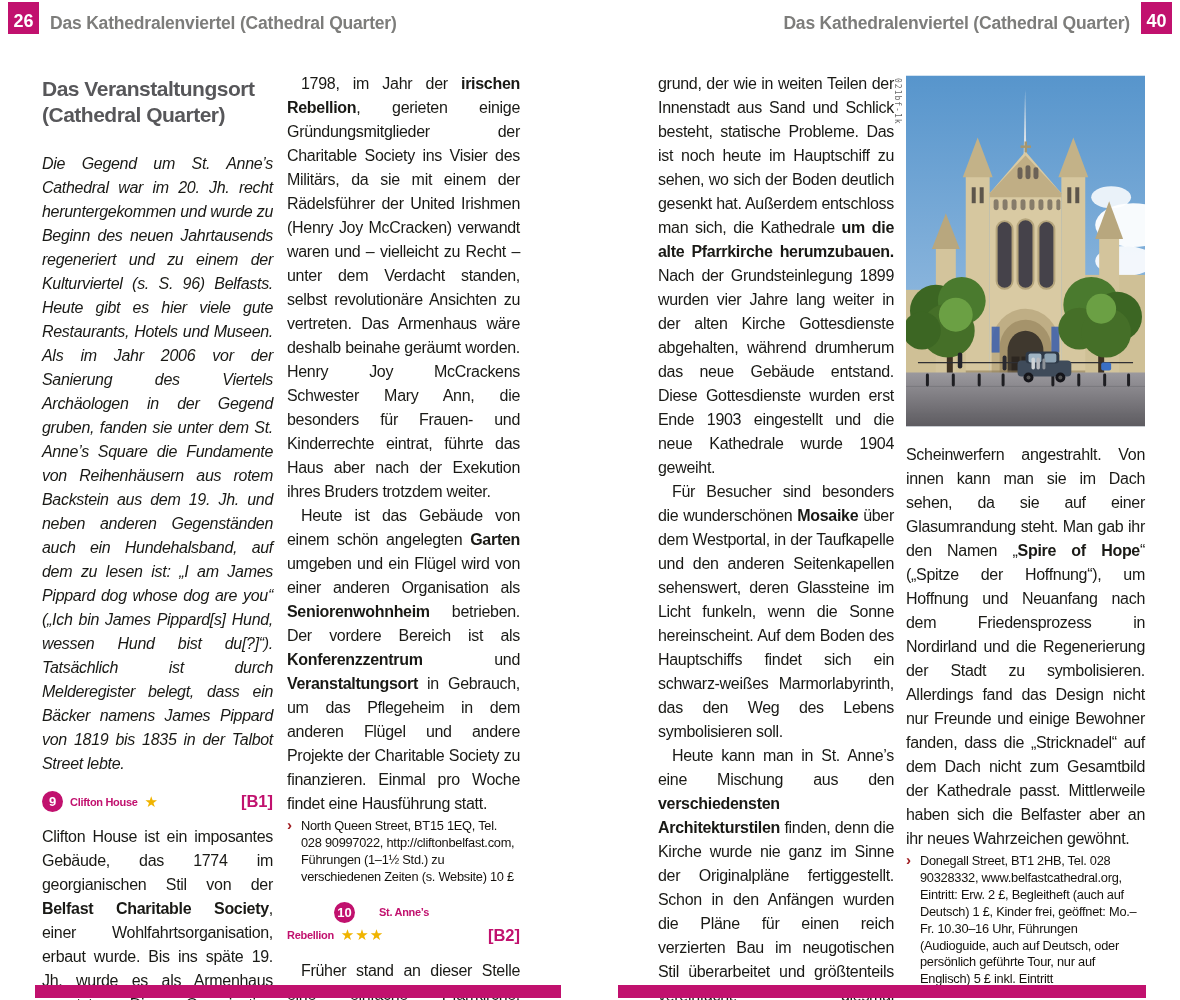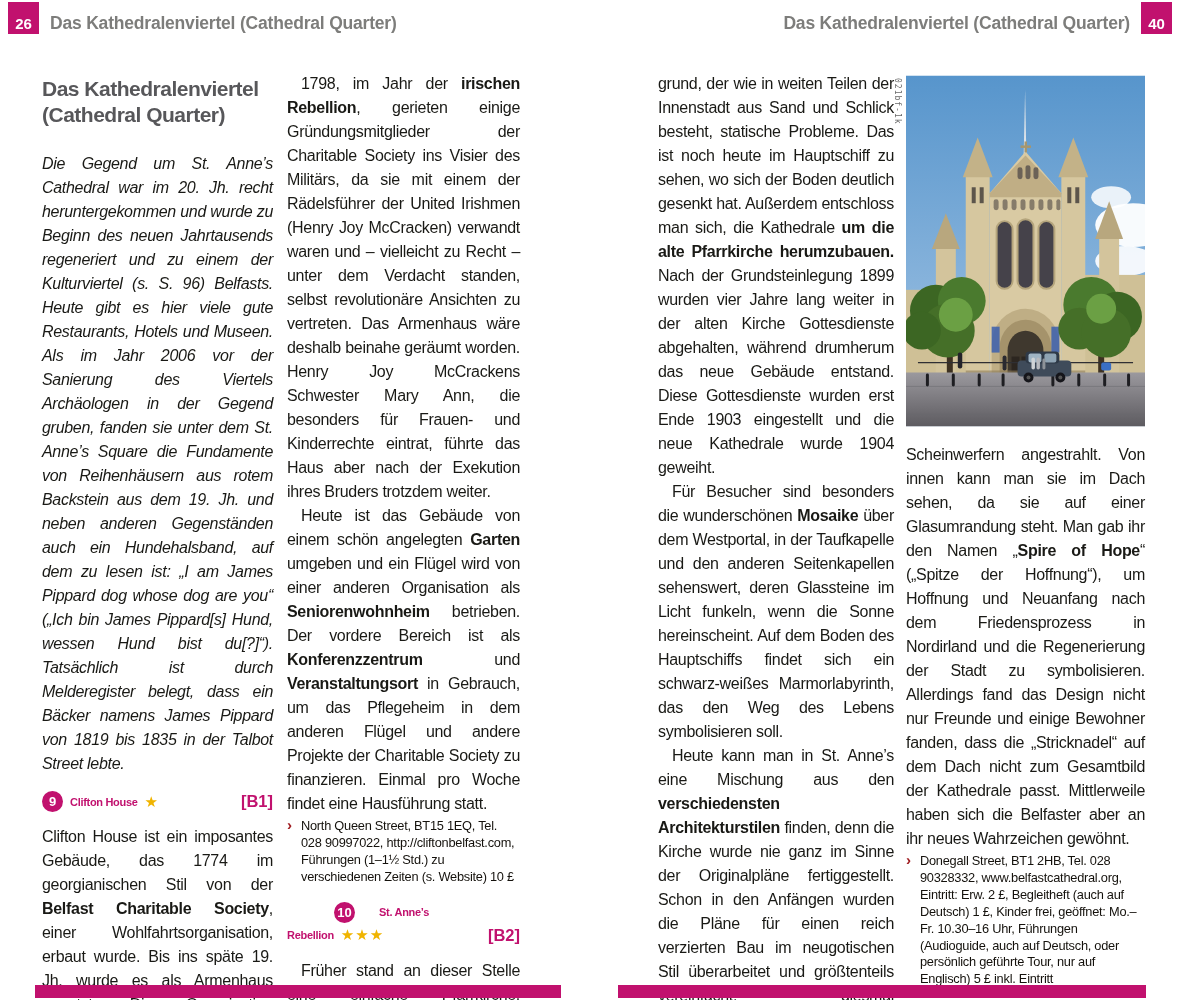--- a/index.html
+++ b/index.html
@@ -12,21 +12,21 @@
   }
   *{margin:0;padding:0;box-sizing:border-box;}
   html,body{background:#fff;}
   body{
     width:1180px;height:1000px;position:relative;overflow:hidden;
     font-family:"Liberation Sans", sans-serif;color:var(--ink);
   }
   
   .page-badge{
     position:absolute;top:2px;width:31px;height:32px;background:var(--mag);
-    color:#fff;font-weight:bold;font-size:15px;
+    color:#fff;font-weight:bold;font-size:18px;
     display:flex;align-items:flex-end;justify-content:center;padding-bottom:2px;
   }
   #badge-left{left:8px;}
   #badge-right{right:8px;}
   .running-title{
     position:absolute;top:13px;font-weight:bold;font-size:17.5px;line-height:20px;
     color:var(--hdr-gray);letter-spacing:-0.2px;white-space:nowrap;
   }
   #run-left{left:50px;}
   #run-right{right:50px;text-align:right;}
@@ -83,21 +83,21 @@
 </head>
 <body>
 
 <div class="page-badge" id="badge-left">26</div>
 <div class="running-title" id="run-left">Das Kathedralenviertel (Cathedral Quarter)</div>
 <div class="running-title" id="run-right">Das Kathedralenviertel (Cathedral Quarter)</div>
 <div class="page-badge" id="badge-right">40</div>
 
 <div class="col" id="col1">
   <div class="article-title">
-    <div>Das Kathedralenviertel</div>
+    <div>Das Veranstaltungsort</div>
     <div>(Cathedral Quarter)</div>
   </div>
   <div class="body-par intro">Die Gegend um St. Anne’s Cathedral war im 20. Jh. recht heruntergekommen und wurde zu Beginn des neuen Jahrtausends regeneriert und zu einem der Kulturviertel (s. S. 96) Belfasts. Heute gibt es hier viele gute Restaurants, Hotels und Museen. Als im Jahr 2006 vor der Sanierung des Viertels Archäologen in der Gegend gruben, fanden sie unter dem St. Anne’s Square die Fundamente von Reihenhäusern aus rotem Backstein aus dem 19. Jh. und neben anderen Gegenständen auch ein Hundehalsband, auf dem zu lesen ist: „I am James Pippard dog whose dog are you“ („Ich bin James Pippard[s] Hund, wessen Hund bist du[?]“). Tatsächlich ist durch Melderegister belegt, dass ein Bäcker namens James Pippard von 1819 bis 1835 in der Talbot Street lebte.</div>
   <div class="sec-head">
     <span class="badge">9</span>
     <span class="sec-name">Clifton House</span>
     <span class="star">★</span>
     <span class="grid-ref">[B1]</span>
   </div>
   <div class="body-par"><span>Clifton House ist ein imposantes Gebäude, das 1774 im georgianischen Stil von der </span><span class="b">Belfast Charitable Society</span><span>, einer Wohlfahrtsorganisation, erbaut wurde. Bis ins späte 19. Jh. wurde es als Armenhaus genutzt. Die Organisation kümmerte sich aber nicht nur um die Mittellosen und Kranken. Für damalige Verhältnisse sehr progressiv, wurden die Kinder der Hilfsbedürftigen zu Spinnern und Webern ausgebildet, um in der neusten Industrie der Stadt Arbeit finden zu können. Außerdem gab ein Gesetzesbeschluss der Charitable Society weitreichende Befugnisse über die Wasserversorgung, Stadtplanung, Feuerbekämpfung und den Polizeidienst.</span></div>

